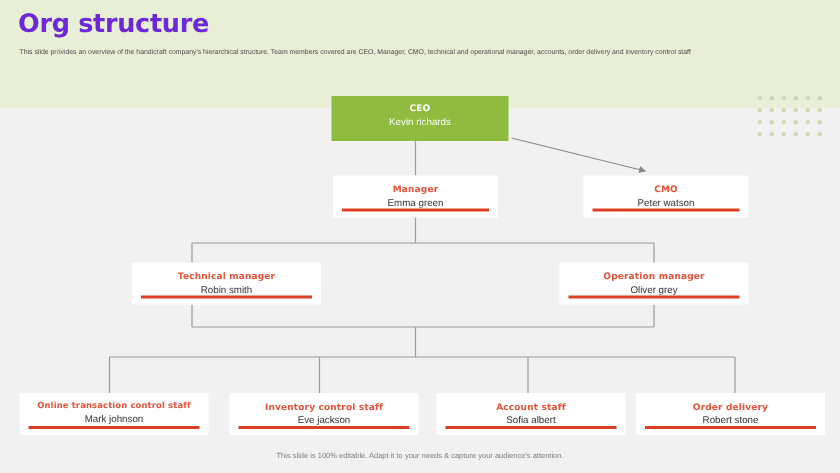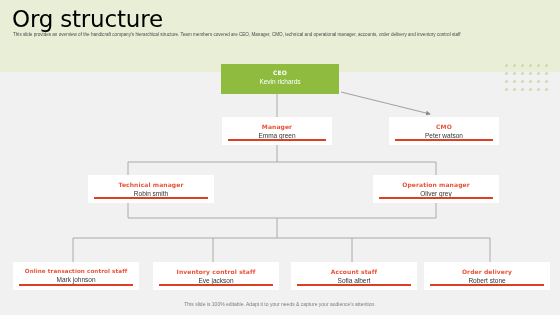--- a/index.html
+++ b/index.html
@@ -19,23 +19,23 @@
   #header-band {
     position: absolute;
     left: 0; top: 0;
     width: 560px; height: 72px;
     background: #e9efd6;
     overflow: hidden;
   }
   #page-title {
     position: absolute;
     left: 12px; top: 6px;
-    font-size: 23px;
-    font-weight: normal;
-    color: #000000;
+    font-size: 17px;
+    font-weight: bold;
+    color: #6d28d9;
     letter-spacing: -0.2px;
     font-family: "DejaVu Sans", sans-serif;
   }
   #page-subtitle {
     position: absolute;
     left: 13px; top: 31px;
     width: 520px;
     font-size: 4.6px;
     line-height: 7px;
     color: #4a4a4a;

